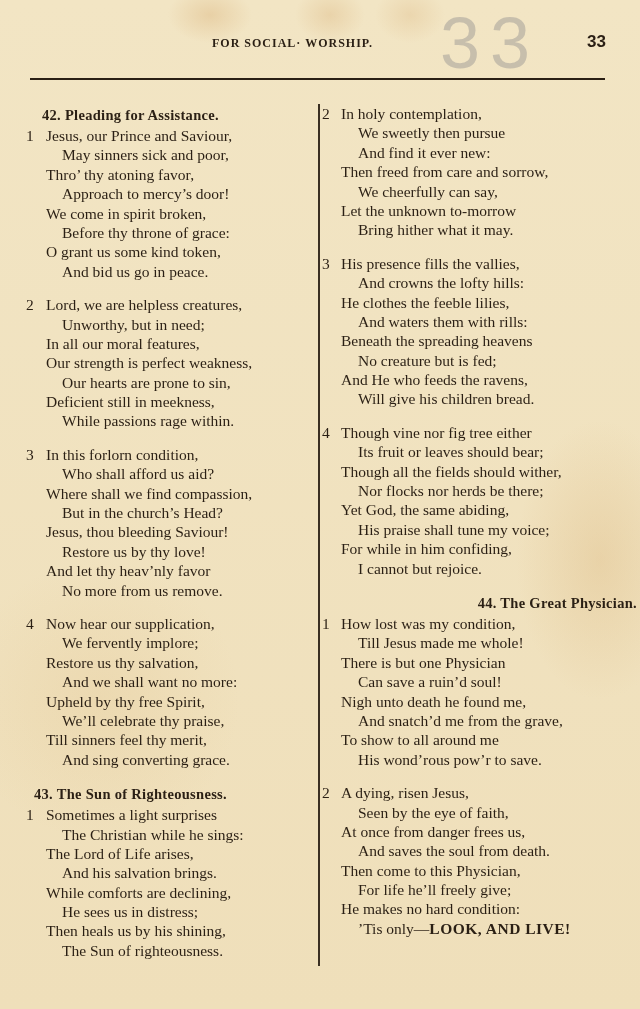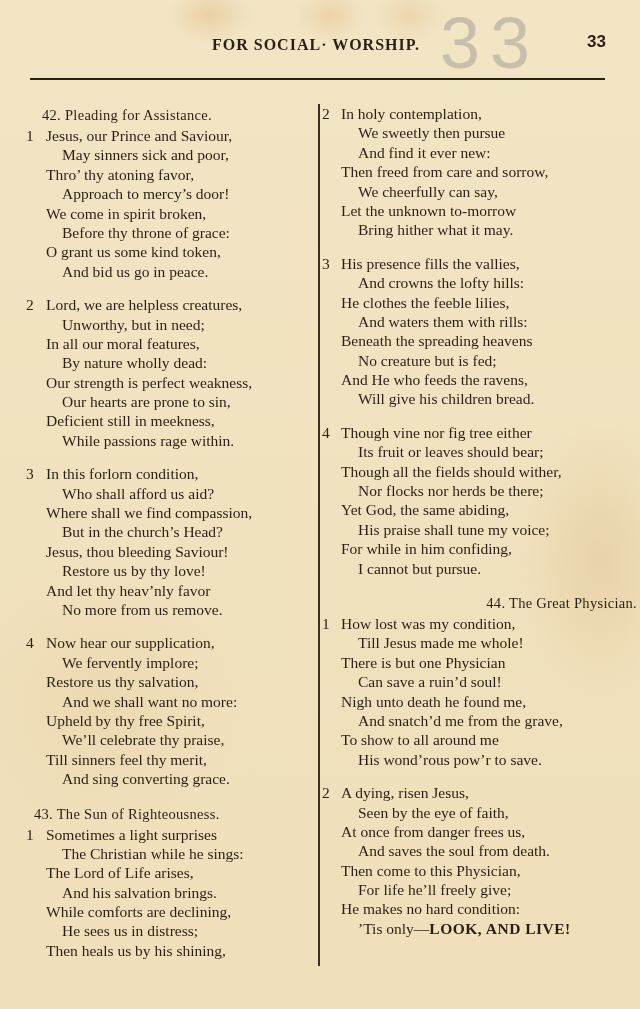--- a/index.html
+++ b/index.html
@@ -15,21 +15,21 @@
       linear-gradient(180deg, #f2e5c4 0%, #efdfba 100%);
     font-family: "DejaVu Serif", "Liberation Serif", serif;
     color: #2a1f14;
     position: relative;
   }
   .header {
     position: absolute; top: 32px; left: 0; width: 640px; height: 24px;
   }
   .running-head {
     position: absolute; left: 212px; top: 4px;
-    font-size: 16px; letter-spacing: 1px; font-weight: bold;
+    font-size: 12px; letter-spacing: 1px; font-weight: bold;
     font-family: "Liberation Serif", serif;
   }
   .page-number {
     position: absolute; left: 587px; top: 0px;
     font-size: 17px; font-weight: bold;
     font-family: "Liberation Sans", sans-serif;
   }
   .pencil-mark {
     position: absolute; left: 440px; top: -30px;
     font-size: 72px; color: rgba(120,120,130,0.35);
@@ -42,21 +42,21 @@
   }
   .col-divider {
     position: absolute; left: 318px; top: 104px; width: 1.5px; height: 862px;
     background: #3a2f22;
   }
   .column { position: absolute; top: 104px; }
   .col-left { left: 26px; width: 292px; }
   .col-right { left: 322px; width: 315px; }
   .hymn-title {
     font-family: "Liberation Serif", serif;
-    font-weight: normal; font-size: 14.5px; letter-spacing: 0.3px;
+    font-weight: bold; font-size: 14.5px; letter-spacing: 0.3px;
     height: 22px; line-height: 22px; margin-left: 16px;
   }
   .col-right .hymn-title { margin-left: 36px; text-align: right; }
   .stanza { margin-bottom: 14px; }
   .line {
     font-family: "Liberation Serif", serif;
     font-size: 15.5px; height: 19.4px; line-height: 19.4px; white-space: nowrap;
     position: relative;
   }
   .line .num { position: absolute; left: 0; }
@@ -112,23 +112,20 @@
     <div class="line">
         <span class="num">2</span>
         <span class="txt">Lord, we are helpless creatures,</span>
       </div>
     <div class="line indent">
         <span class="txt">Unworthy, but in need;</span>
       </div>
     <div class="line">
         <span class="txt">In all our moral features,</span>
       </div>
-    <div class="line indent">
-        <span class="txt">By nature wholly dead:</span>
-      </div>
     <div class="line">
         <span class="txt">Our strength is perfect weakness,</span>
       </div>
     <div class="line indent">
         <span class="txt">Our hearts are prone to sin,</span>
       </div>
     <div class="line">
         <span class="txt">Deficient still in meekness,</span>
       </div>
     <div class="line indent">
@@ -210,20 +207,23 @@
       </div>
     <div class="line">
         <span class="txt">While comforts are declining,</span>
       </div>
     <div class="line indent">
         <span class="txt">He sees us in distress;</span>
       </div>
     <div class="line">
         <span class="txt">Then heals us by his shining,</span>
       </div>
+    <div class="line indent">
+        <span class="txt">The Sun of righteousness.</span>
+      </div>
   </div>
 </div>
 
 <div class="column col-right">
   <div class="stanza">
     <div class="line">
         <span class="num">2</span>
         <span class="txt">In holy contemplation,</span>
       </div>
     <div class="line indent">
@@ -291,21 +291,21 @@
     <div class="line">
         <span class="txt">Yet God, the same abiding,</span>
       </div>
     <div class="line indent">
         <span class="txt">His praise shall tune my voice;</span>
       </div>
     <div class="line">
         <span class="txt">For while in him confiding,</span>
       </div>
     <div class="line indent">
-        <span class="txt">I cannot but pursue.</span>
+        <span class="txt">I cannot but rejoice.</span>
       </div>
   </div>
 
   <div class="hymn-title">44. The Great Physician.</div>
 
   <div class="stanza">
     <div class="line">
         <span class="num">1</span>
         <span class="txt">How lost was my condition,</span>
       </div>

